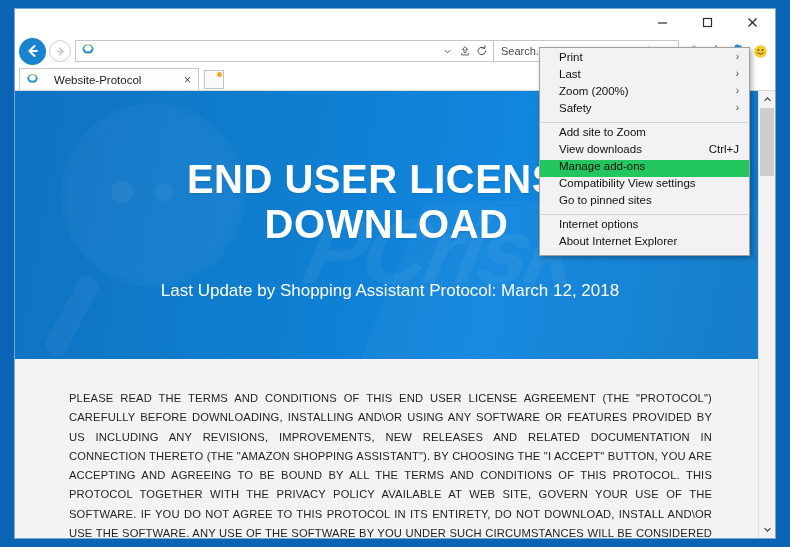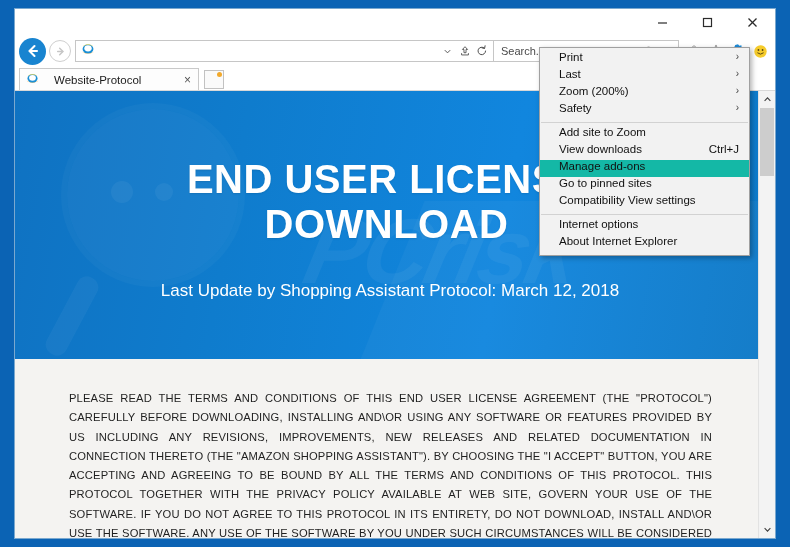--- a/index.html
+++ b/index.html
@@ -312,21 +312,21 @@
     padding: 3px 0;
   }
   .mi {
     height: 17px;
     display: flex;
     padding: 0 10px 0 19px;
     font-size: 11.5px;
     color: #111111;
     white-space: nowrap;
   }
-  .mi.hl { background: #14b8a6; }
+  .mi.hl { background: #22c55e; }
   .mi-label { flex: 1 1 auto; }
   .mi-accel { color: #111; font-size: 11.5px; padding-left: 10px; }
   .mi-arrow { color: #444; font-size: 10px; padding-left: 10px; }
   .msep {
     height: 1px;
     background: #d2d2d2;
     margin: 3px 1px;
   }
 </style>
 </head>
@@ -525,25 +525,25 @@
         <span class="mi-label">Add site to Zoom</span>
       </div>
       <div class="mi">
         <span class="mi-label">View downloads</span>
         <span class="mi-accel">Ctrl+J</span>
       </div>
       <div class="mi hl">
         <span class="mi-label">Manage add-ons</span>
       </div>
       <div class="mi">
+        <span class="mi-label">Compatibility View settings</span>
+      </div>
+      <div class="mi">
         <span class="mi-label">Go to pinned sites</span>
       </div>
-      <div class="mi">
-        <span class="mi-label">Compatibility View settings</span>
-      </div>
       <div class="msep"></div>
       <div class="mi">
         <span class="mi-label">Internet options</span>
       </div>
       <div class="mi">
         <span class="mi-label">About Internet Explorer</span>
       </div>
     </div>
 
 </div>

